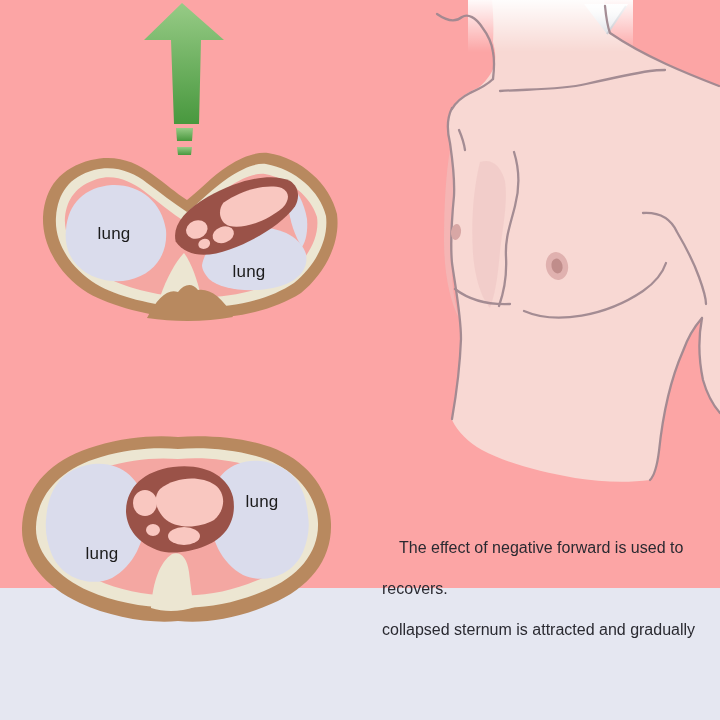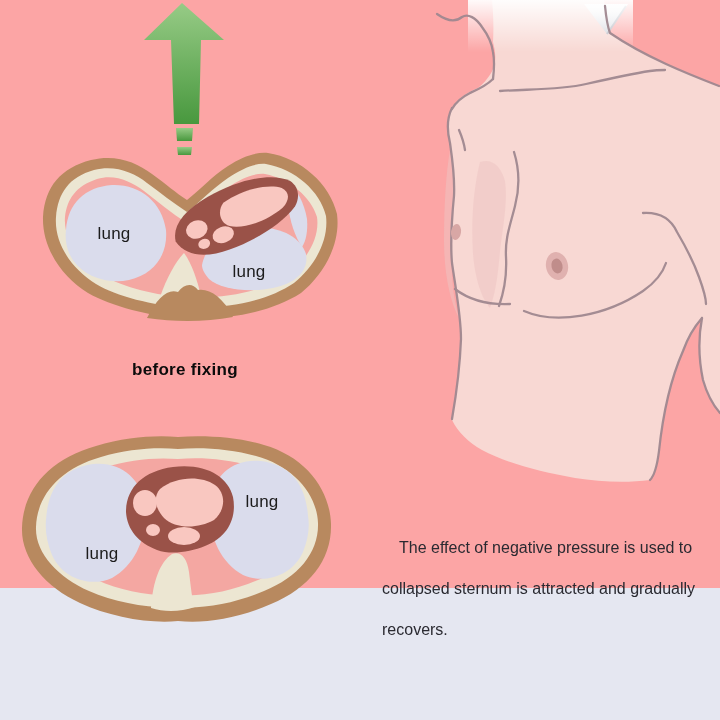--- a/index.html
+++ b/index.html
@@ -135,24 +135,23 @@
       <g>
         <ellipse cx="557" cy="266" rx="11" ry="14" transform="rotate(-12 557 266)" fill="#dcaaa8" opacity="0.85"></ellipse>
         <ellipse cx="557" cy="266" rx="5.5" ry="7.5" transform="rotate(-12 557 266)" fill="#c08d8b"></ellipse>
         <ellipse cx="456" cy="232" rx="5" ry="8" transform="rotate(8 456 232)" fill="#d8a7a5"></ellipse>
       </g>
     </g>
   </svg>
 
   <div class="lung-label" style="left:82px;top:224px;">lung</div>
   <div class="lung-label" style="left:217px;top:262px;">lung</div>
-  <div class="diagram-title" style="left:105px;top:360px;">before fixing</div>
 
   <div class="lung-label" style="left:70px;top:544px;">lung</div>
   <div class="lung-label" style="left:230px;top:492px;">lung</div>
 
   <div class="description">
-    <div class="para-line">The effect of negative pressure is used to</div>
+    <div class="para-line">The effect of negative forward is used to</div>
+    <div class="para-line">recovers.</div>
     <div class="para-line">collapsed sternum is attracted and gradually</div>
-    <div class="para-line">recovers.</div>
   </div>
 
 </div>
 
 </body></html>

